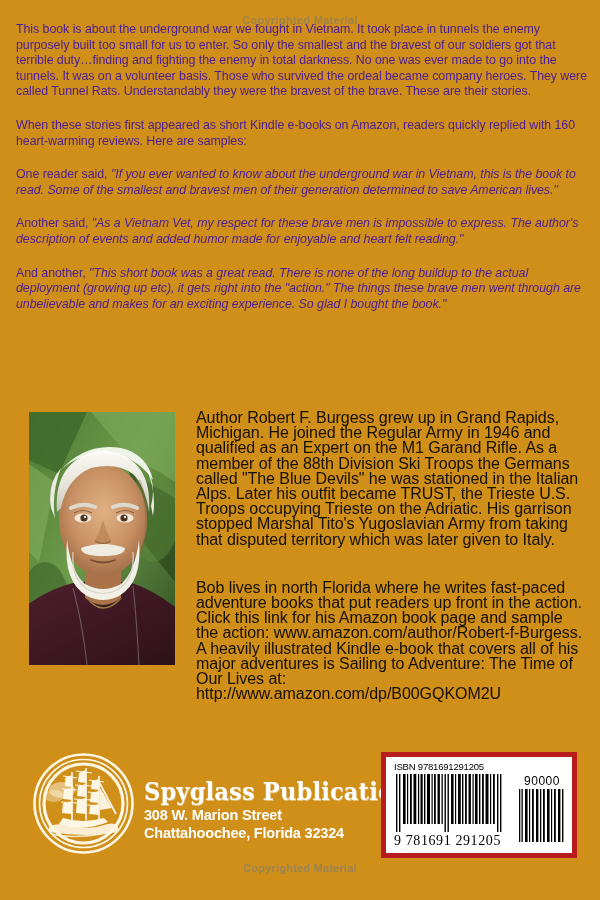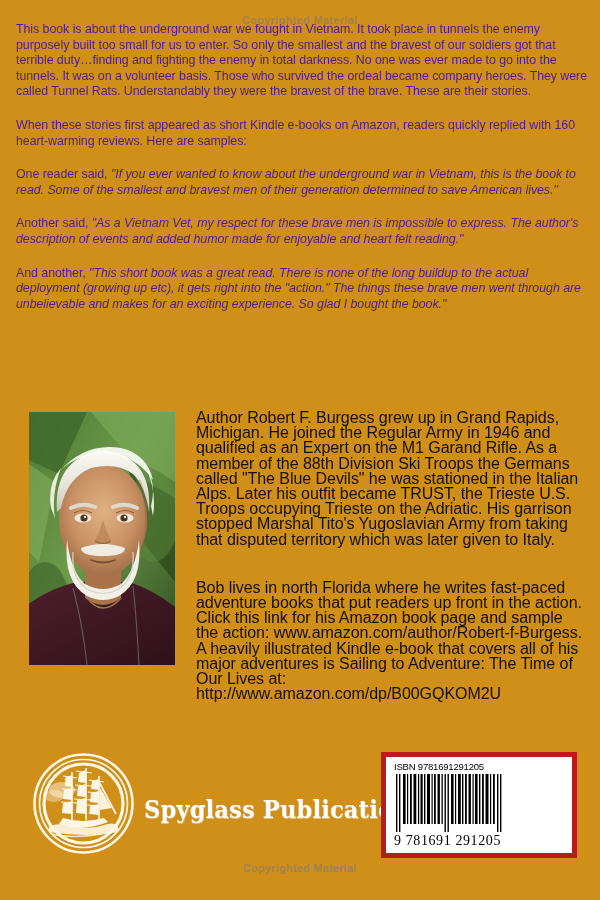--- a/index.html
+++ b/index.html
@@ -318,20 +318,22 @@
           <line x1="43" y1="33" x2="60" y2="34"></line>
           <line x1="42" y1="47" x2="60" y2="48"></line>
           <line x1="57" y1="28" x2="72" y2="30"></line>
           <line x1="56" y1="40" x2="72" y2="42"></line>
           <line x1="55" y1="53" x2="72" y2="54"></line>
         </g>
       </svg>
     </div>
     <div class="pub-text">
       <div class="pub-name">Spyglass Publications</div>
+      <div class="pub-addr">308 W. Marion Street</div>
+      <div class="pub-addr">Chattahoochee, Florida 32324</div>
     </div>
   </div>
 
   <div class="barcode-box">
     <div class="isbn-label">ISBN 9781691291205</div>
     <div class="barcode-row">
       <div class="bc-main">
         <svg class="bars" width="110" height="58" viewBox="0 0 110 58" xmlns="http://www.w3.org/2000/svg">
           <rect width="110" height="58" fill="#ffffff"></rect>
           <g fill="#000000">
@@ -363,18 +365,39 @@
               <rect x="88" y="0" width="1.8" height="50"></rect>
             <rect x="91.5" y="0" width="3" height="50"></rect>
               <rect x="96" y="0" width="1.2" height="50"></rect>
             <rect x="99" y="0" width="1.8" height="50"></rect>
             <rect x="103" y="0" width="1.4" height="58"></rect>
               <rect x="106" y="0" width="1.4" height="58"></rect>
           </g>
         </svg>
         <div class="bc-digits">9  781691  291205</div>
       </div>
+      <div class="bc-addon">
+        <div class="addon-digits">90000</div>
+        <svg class="bars" width="48" height="53" viewBox="0 0 48 53" xmlns="http://www.w3.org/2000/svg">
+          <rect width="48" height="53" fill="#ffffff"></rect>
+          <g fill="#000000">
+            <rect x="1" y="0" width="1.3" height="53"></rect>
+              <rect x="3.5" y="0" width="1.3" height="53"></rect>
+            <rect x="7" y="0" width="2.6" height="53"></rect>
+              <rect x="11" y="0" width="1.2" height="53"></rect>
+            <rect x="14" y="0" width="1.8" height="53"></rect>
+            <rect x="18" y="0" width="2.4" height="53"></rect>
+              <rect x="22" y="0" width="1.3" height="53"></rect>
+            <rect x="25" y="0" width="1.8" height="53"></rect>
+            <rect x="29" y="0" width="2.6" height="53"></rect>
+              <rect x="33" y="0" width="1.2" height="53"></rect>
+            <rect x="36" y="0" width="1.8" height="53"></rect>
+            <rect x="40" y="0" width="2.4" height="53"></rect>
+              <rect x="44" y="0" width="1.4" height="53"></rect>
+          </g>
+        </svg>
+      </div>
     </div>
   </div>
 
   <div class="watermark-bottom">Copyrighted Material</div>
 
 </div>
 
 </body></html>

